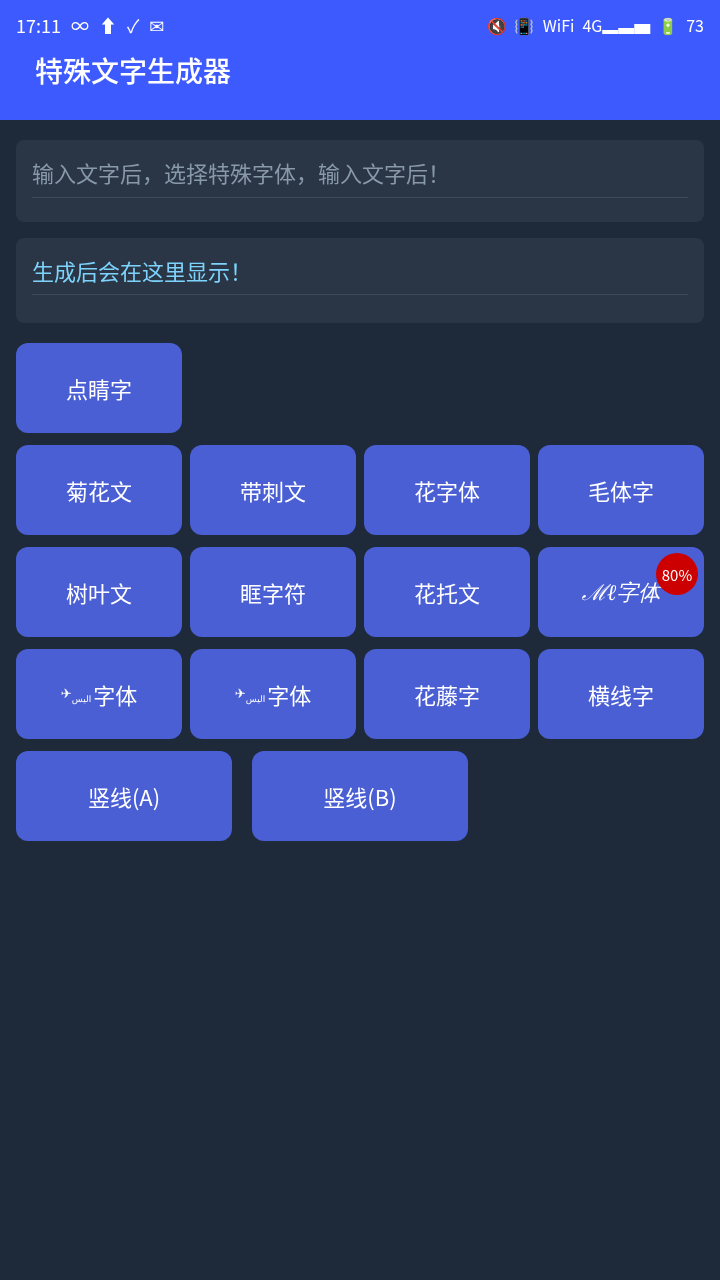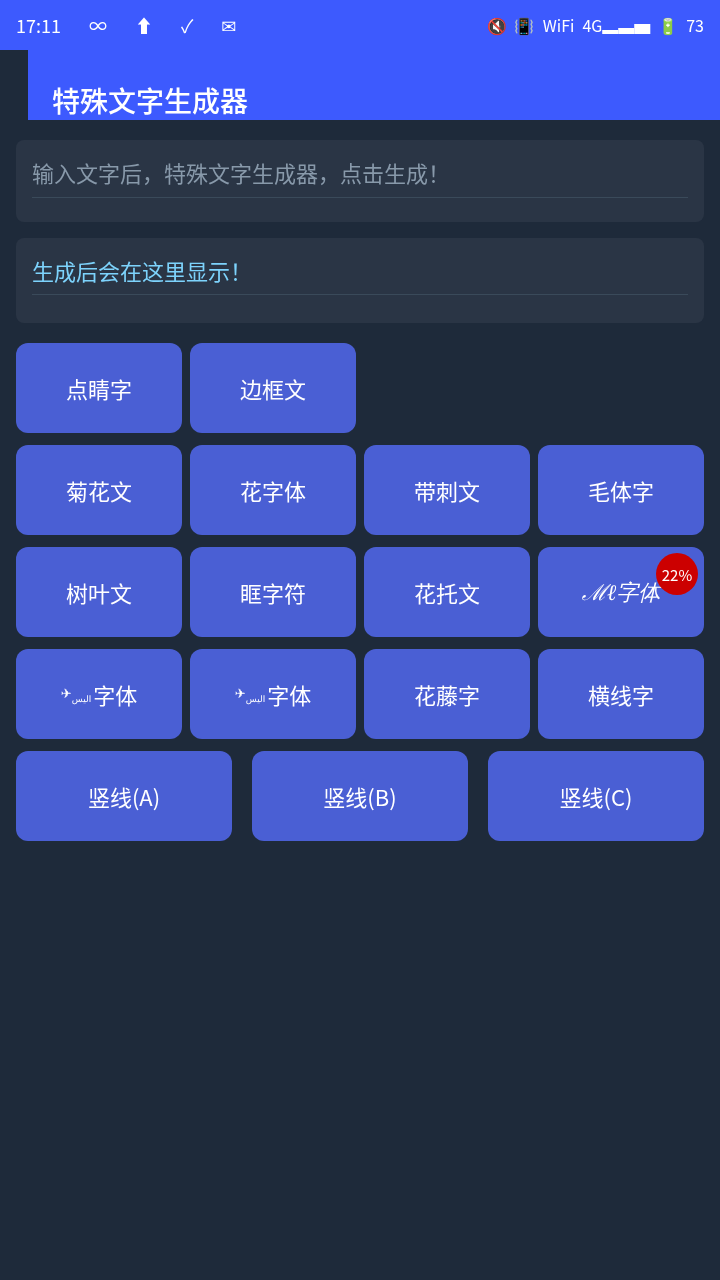--- a/index.html
+++ b/index.html
@@ -19,37 +19,36 @@
       display: flex;
       align-items: center;
       justify-content: space-between;
       padding: 0 16px;
       font-size: 18px;
       color: #fff;
     }
     .status-left {
       display: flex;
       align-items: center;
-      gap: 28px;
+      gap: 10px;
     }
     .status-right {
       display: flex;
       align-items: center;
       gap: 8px;
       font-size: 16px;
     }
 
     
     .title-bar {
       background-color: #3d5afe;
       height: 70px;
       display: flex;
-      align-items: flex-end;
-      padding: 0 24px;
-      margin-left: 28px;
+      align-items: flex-start;
+      padding: 0 35px;
     }
     .title-bar h1 {
       font-size: 28px;
       font-weight: 500;
       color: #fff;
     }
 
     
     .main-content {
       padding: 20px 16px;
@@ -153,63 +152,61 @@
   </div>
 </div>
 
 <div class="title-bar">
   <h1>特殊文字生成器</h1>
 </div>
 
 <div class="main-content">
 
   <div class="input-section">
-    <div class="input-placeholder-text">输入文字后，特殊文字生成器，点击生成！</div>
+    <div class="input-placeholder-text">输入文字后，选择特殊字体，输入文字后！</div>
     <div class="divider"></div>
   </div>
 
   <div class="output-section">
     <div class="output-placeholder-text">生成后会在这里显示！</div>
     <div class="divider"></div>
   </div>
 
   <div class="buttons-grid">
     <button class="font-btn">点睛字</button>
-    <button class="font-btn">边框文</button>
   </div>
 
   <div class="buttons-grid">
     <button class="font-btn">菊花文</button>
+    <button class="font-btn">带刺文</button>
     <button class="font-btn">花字体</button>
-    <button class="font-btn">带刺文</button>
     <button class="font-btn">毛体字</button>
   </div>
 
   <div class="buttons-grid">
     <button class="font-btn">树叶文</button>
     <button class="font-btn">眶字符</button>
     <button class="font-btn">花托文</button>
     <button class="font-btn">
       <span style="font-style:italic; font-family: Liberation Serif, serif; font-size:22px;">ℳℓ字体</span>
-      <span class="badge">22%</span>
+      <span class="badge">80%</span>
     </button>
   </div>
 
   <div class="buttons-grid">
     <button class="font-btn">
       <span style="font-size:13px;">✈<sub style="font-size:9px;">اليس</sub></span>
       <span style="margin-left:2px;">字体</span>
     </button>
     <button class="font-btn">
       <span style="font-size:13px;">✈<sub style="font-size:9px;">اليس</sub></span>
       <span style="margin-left:2px;">字体</span>
     </button>
     <button class="font-btn">花藤字</button>
     <button class="font-btn">横线字</button>
   </div>
 
   <div class="buttons-grid-3">
     <button class="font-btn">竖线(A)</button>
     <button class="font-btn">竖线(B)</button>
-    <button class="font-btn">竖线(C)</button>
   </div>
 
 </div>
 
 </body></html>

